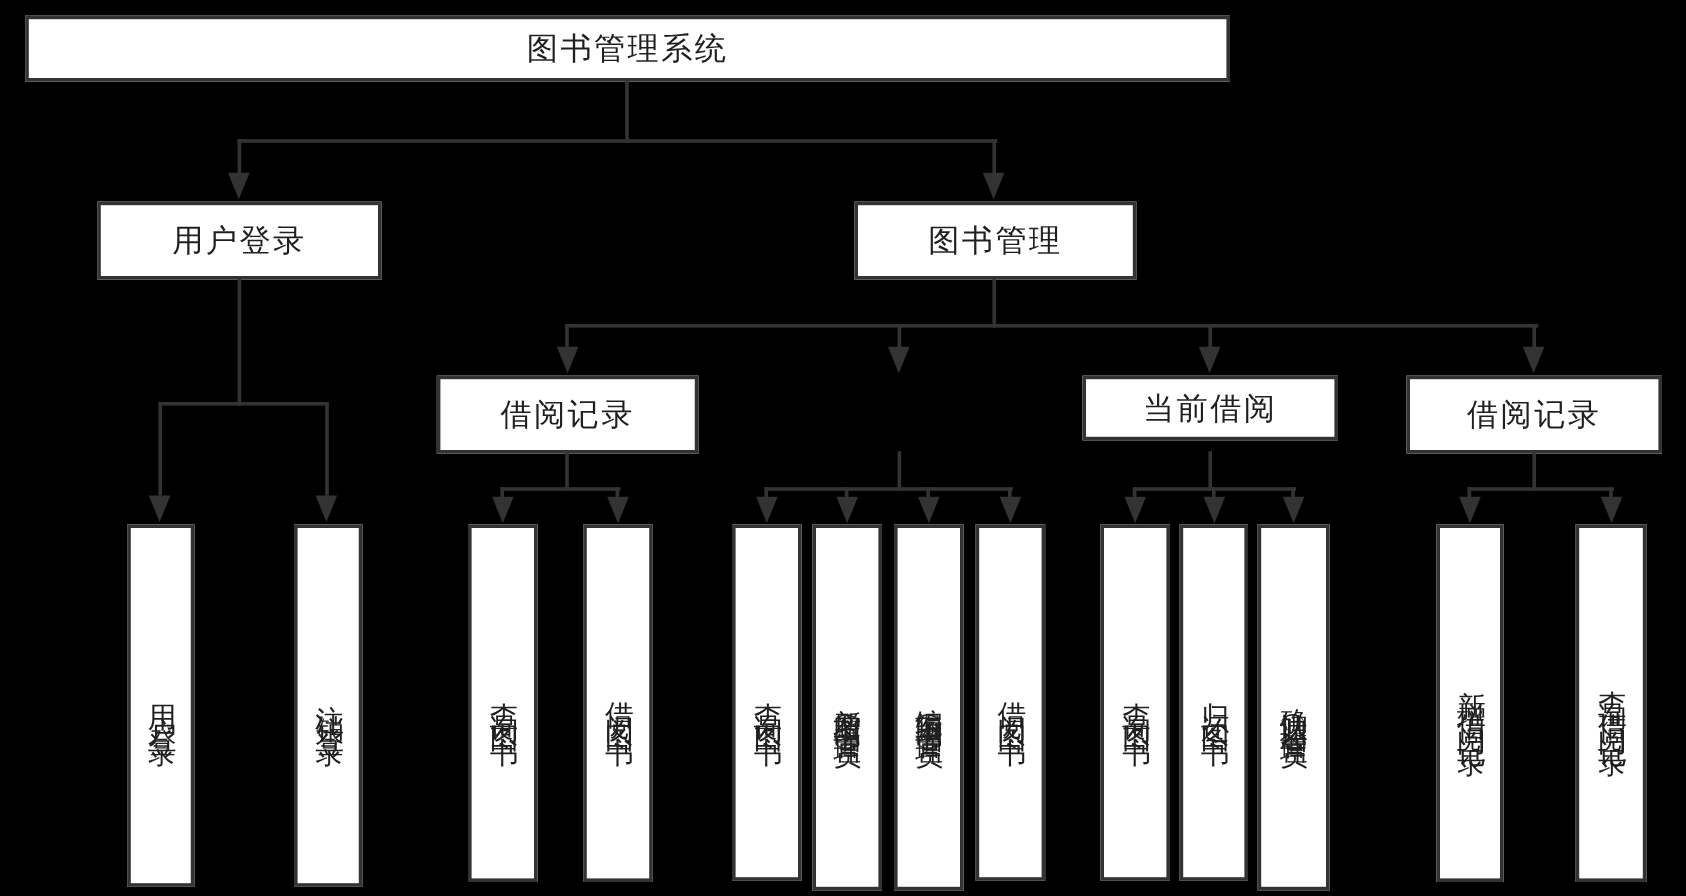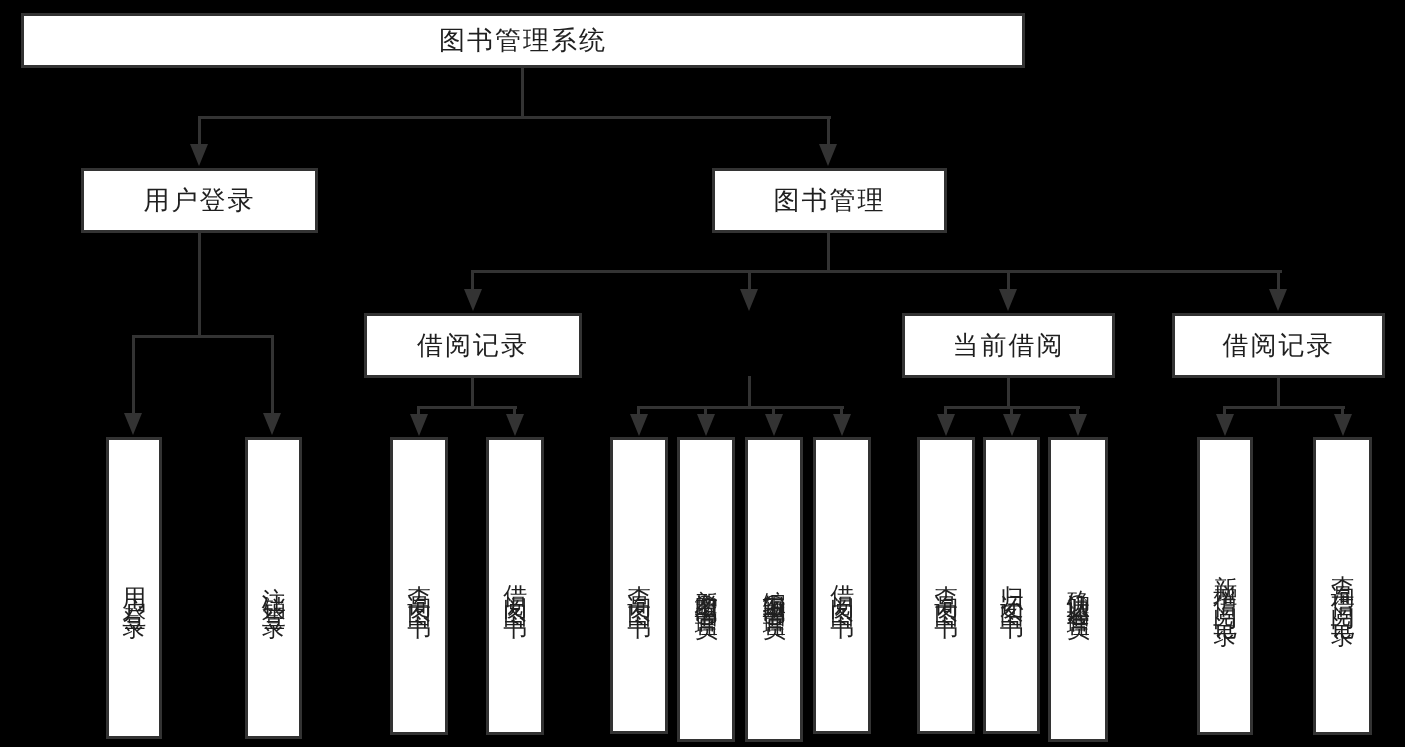--- a/index.html
+++ b/index.html
@@ -105,21 +105,21 @@
   <div class="v" style="left:748px; top:270px; height:21px;"></div>
   <div class="arr" style="left:740px; top:289px;"></div>
   <div class="v" style="left:1007px; top:270px; height:21px;"></div>
   <div class="arr" style="left:999px; top:289px;"></div>
   <div class="v" style="left:1277px; top:270px; height:21px;"></div>
   <div class="arr" style="left:1269px; top:289px;"></div>
 
   <div class="box" style="left:364px; top:313px; width:218px; height:65px;">
     <span>借阅记录</span>
   </div>
-  <div class="box" style="left:902px; top:313px; width:213px; height:65px;">
+  <div class="box" style="left:902px; top:313px; width:213px; height:54px;">
     <span>当前借阅</span>
   </div>
   <div class="box" style="left:1172px; top:313px; width:213px; height:65px;">
     <span>借阅记录</span>
   </div>
 
   <div class="v" style="left:471px; top:376px; height:33px;"></div>
   <div class="h" style="left:417px; top:406px; width:100px;"></div>
   <div class="v" style="left:417px; top:406px; height:10px;"></div>
   <div class="arr" style="left:410px; top:414px;"></div>

